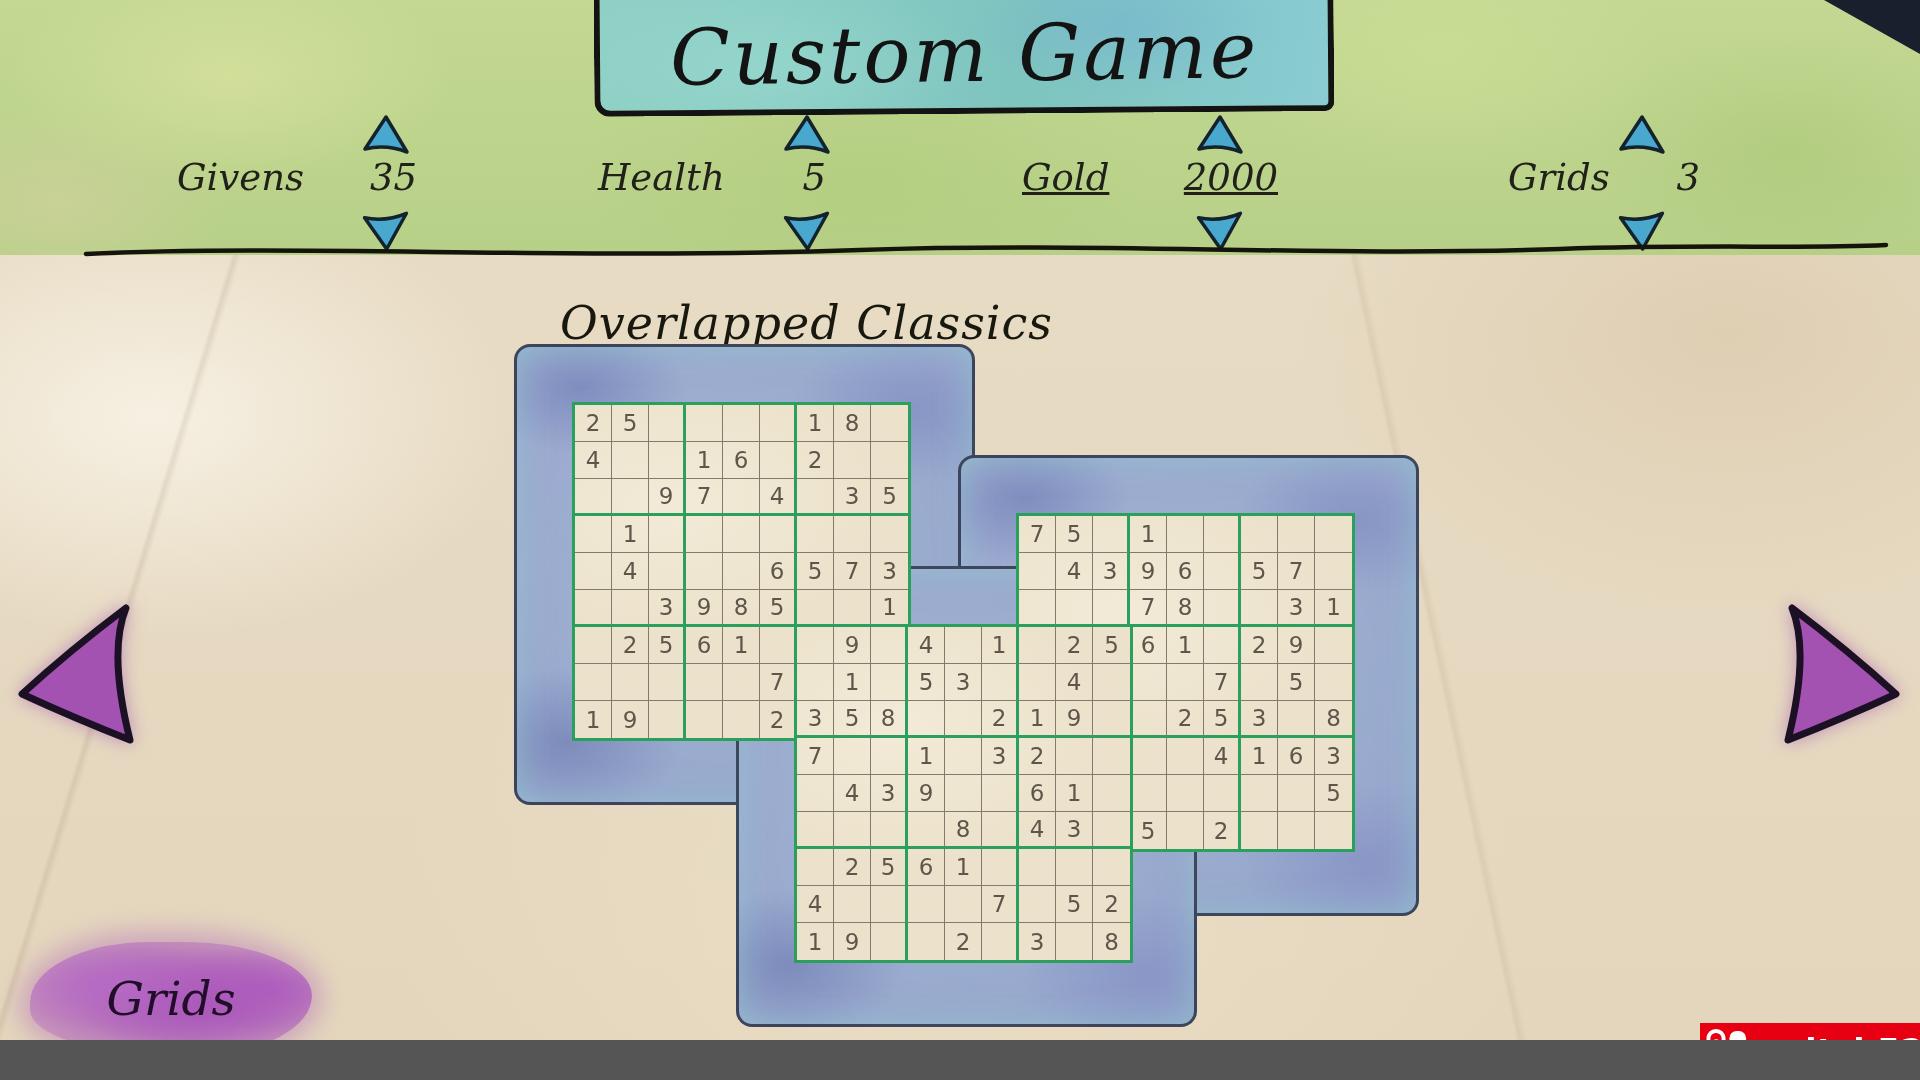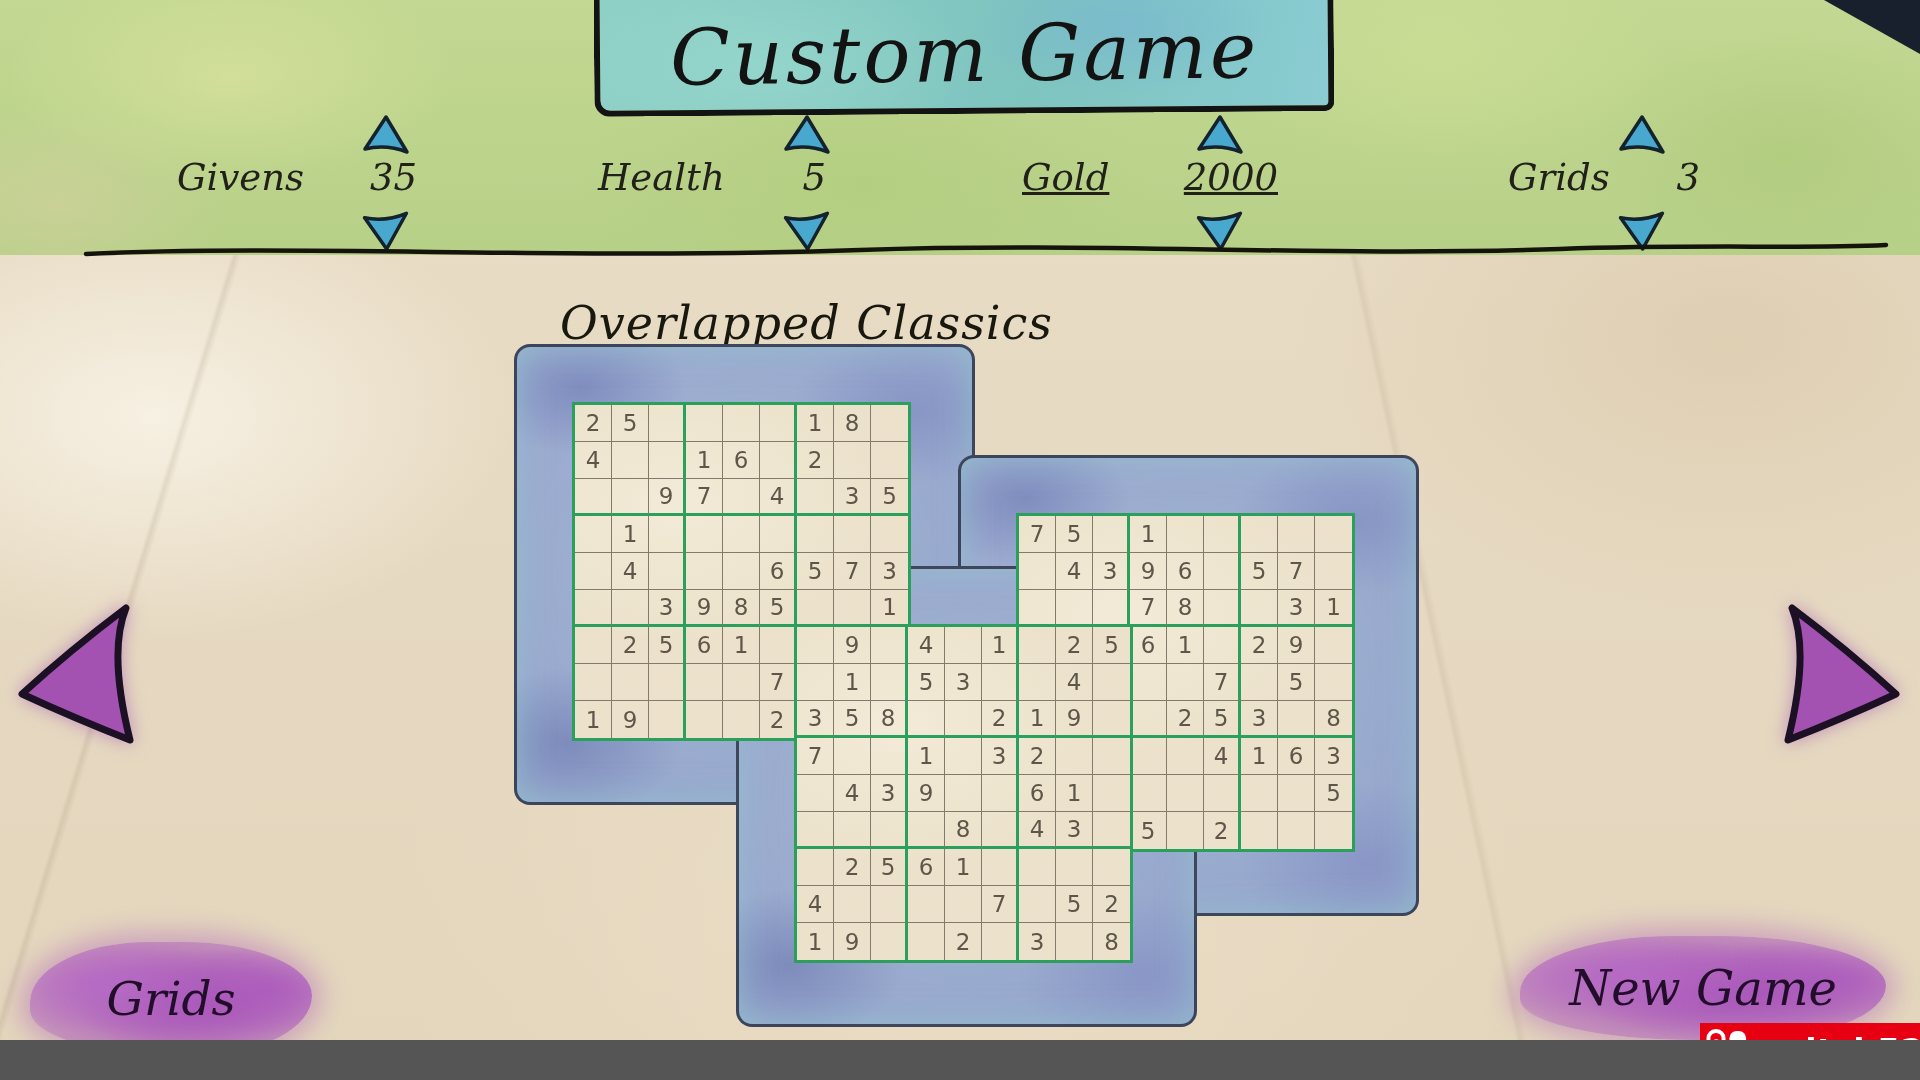--- a/index.html
+++ b/index.html
@@ -471,23 +471,20 @@
     <span>
       <svg width="134" height="152" viewBox="0 0 134 152">
         <path d="M16 8 Q34 52 12 140 Q68 118 120 94 Q73 51 16 8 Z" fill="#a352b2" stroke="#1c1124" stroke-width="7" stroke-linejoin="round"></path>
       </svg>
     </span>
   </button>
 
   <button class="blob blob-back">
     <span>Grids</span>
   </button>
-  <button class="blob blob-new">
-    <span>New Game</span>
-  </button>
 
   <div class="watermark">
     <span>
       <svg width="44" height="48" viewBox="0 0 90 90">
         <rect x="7" y="6" width="31" height="78" rx="15" fill="none" stroke="#ffffff" stroke-width="8"></rect>
         <circle cx="23" cy="30" r="7" fill="#ffffff"></circle>
         <rect x="50" y="6" width="34" height="78" rx="15" fill="#ffffff"></rect>
         <circle cx="67" cy="52" r="8" fill="#e60012"></circle>
       </svg>
     </span>

